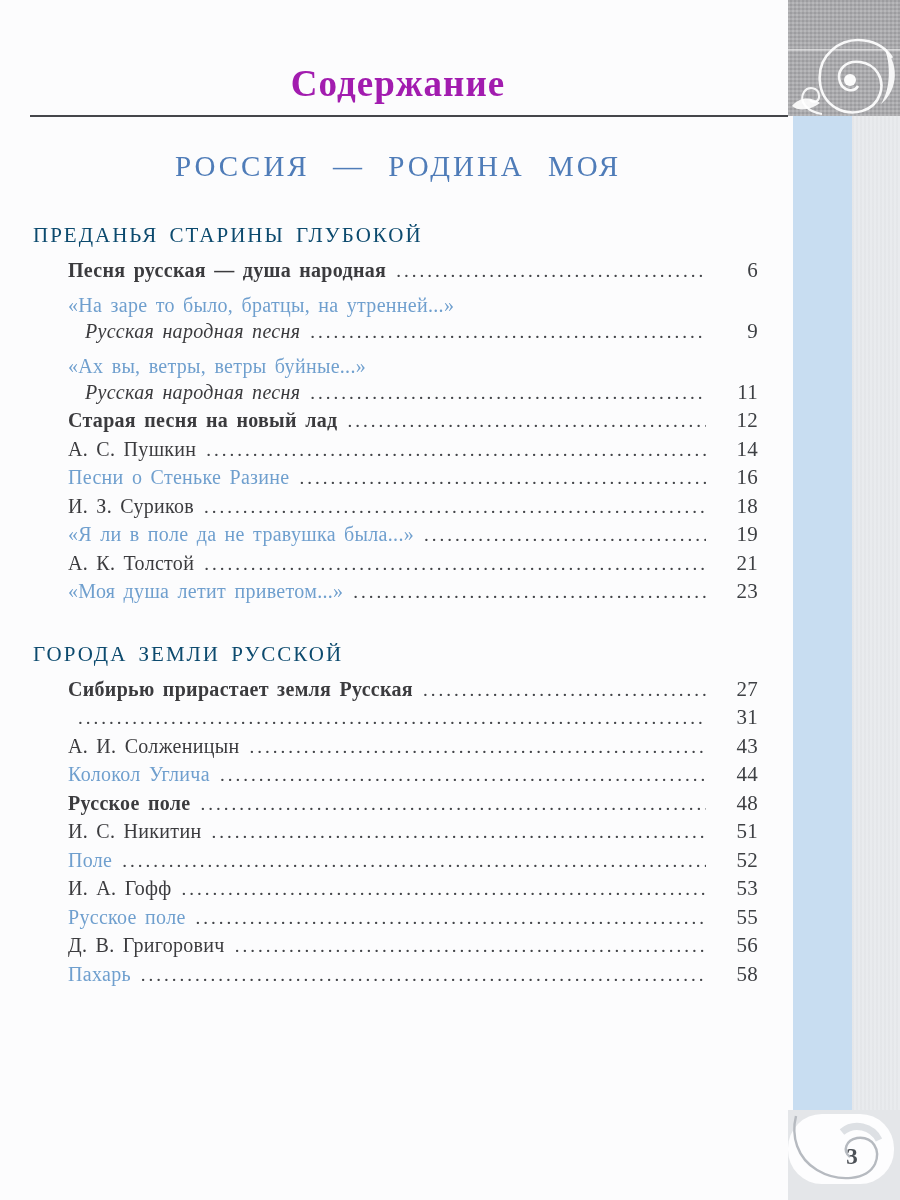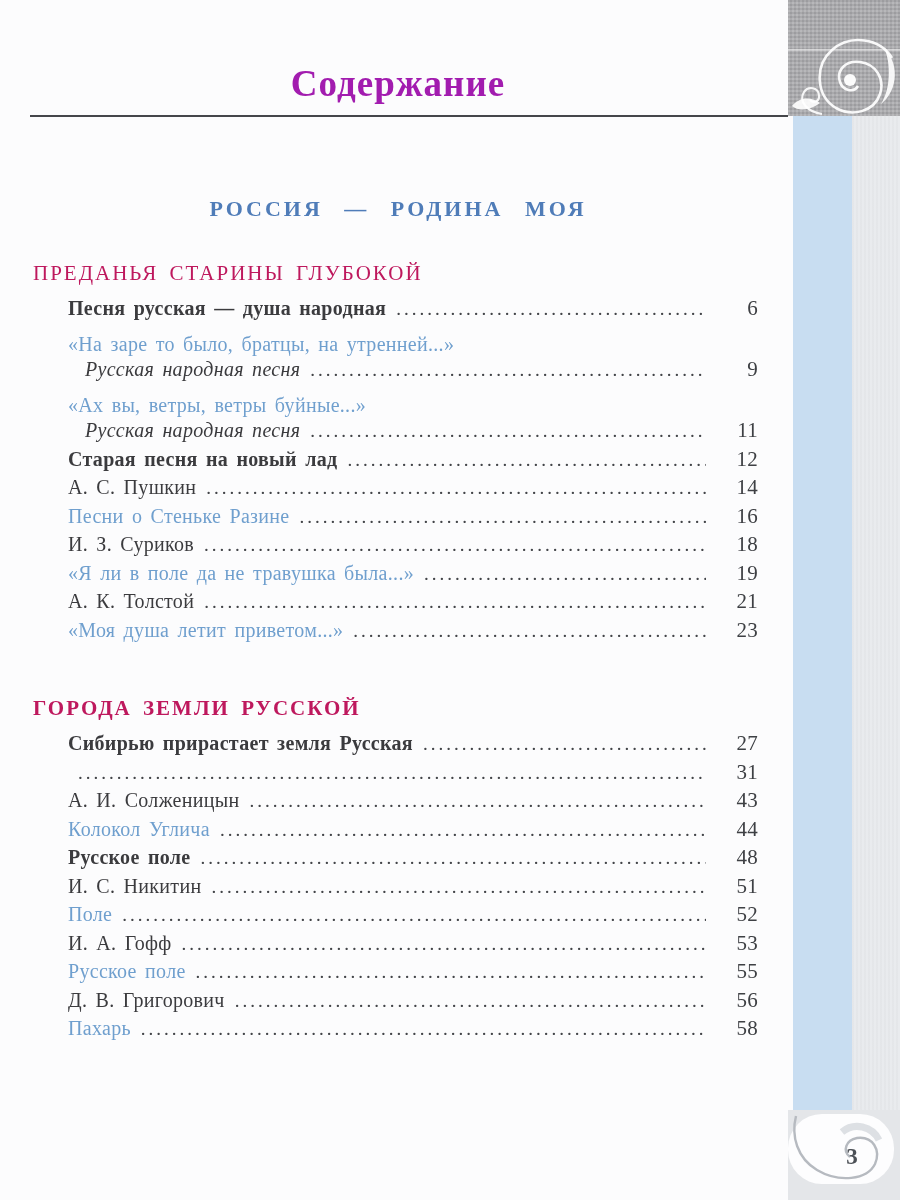--- a/index.html
+++ b/index.html
@@ -51,31 +51,31 @@
   
   .title-rule{
     position:absolute;left:30px;top:115px;width:758px;height:2px;background:var(--rule);
   }
   .content{position:absolute;left:33px;top:0;width:730px;}
   .doc-title{
     margin:64px 0 0 0;text-align:center;
     font-size:37px;font-weight:bold;letter-spacing:1px;color:#a21caf;line-height:1.1;
   }
   .part-title{
-    margin:92px 0 0 0;text-align:center;
-    font-size:22px;font-weight:bold;letter-spacing:3px;word-spacing:13px;
+    margin:46px 0 0 0;text-align:center;
+    font-size:29px;font-weight:normal;letter-spacing:3px;word-spacing:13px;
     color:var(--accent-blue);line-height:1.1;
   }
 
   
   .section-heading{
-    font-size:21px;letter-spacing:2px;word-spacing:4px;color:#be185d;line-height:1.15;
+    font-size:21px;letter-spacing:2px;word-spacing:4px;color:#0c4a6e;line-height:1.15;
     margin:40px 0 11px 0;
   }
-  .toc-section:nth-of-type(2) .section-heading{margin-top:50px;font-weight:bold;}
+  .toc-section:nth-of-type(2) .section-heading{margin-top:34px;}
   .rows{margin-left:35px;margin-right:5px;}
   .row{
     display:flex;align-items:baseline;height:28.5px;
     font-size:20px;word-spacing:3px;letter-spacing:.3px;color:var(--text);
   }
   .row.quote{margin-top:8px;}
   .row.pair{margin-top:-4px;margin-left:17px;}
   .run.bold{font-weight:bold;}
   .run.italic{font-style:italic;}
   .run.blue{color:var(--item-blue);}

